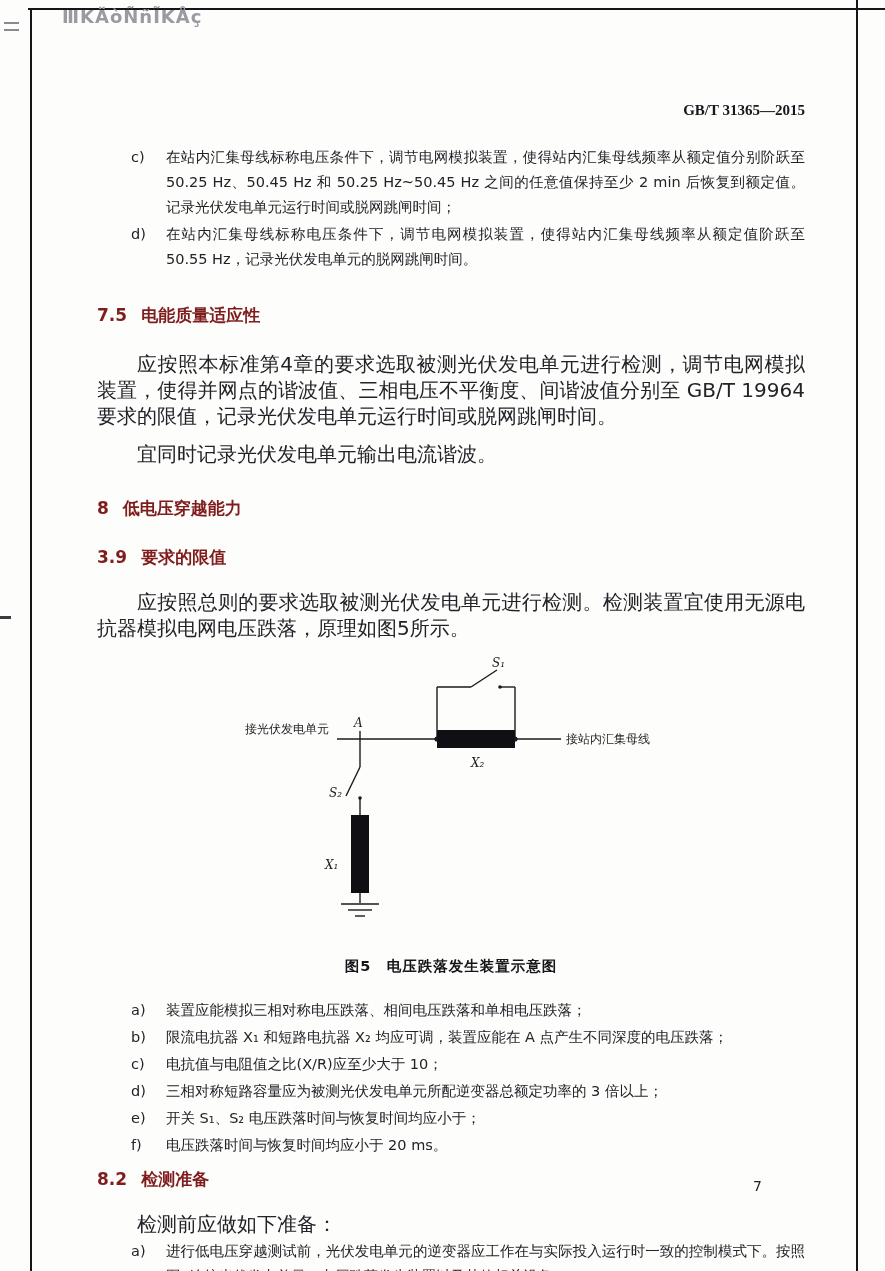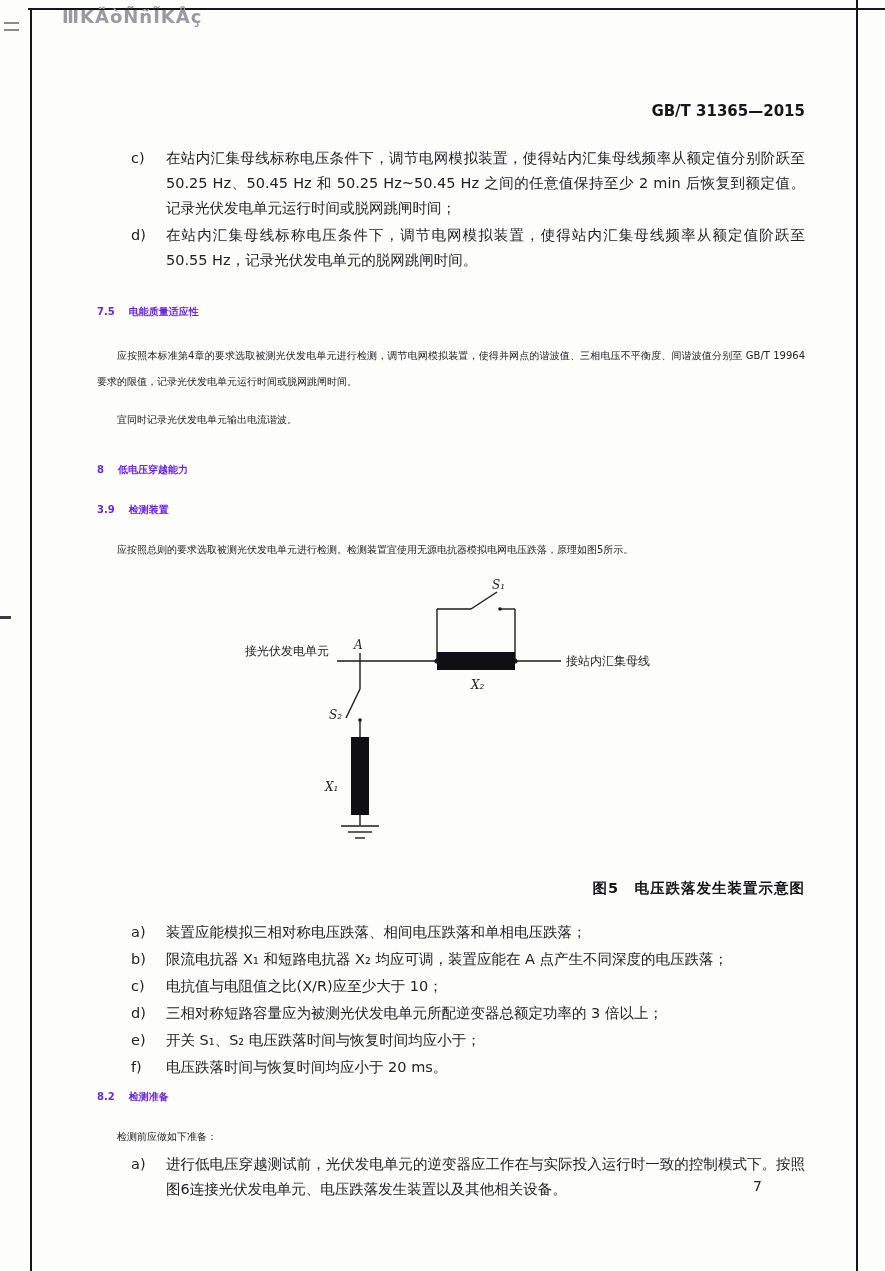--- a/index.html
+++ b/index.html
@@ -17,42 +17,42 @@
   .border-right { position:absolute; right:27px; top:0;   bottom:0; width:2px;  background:#15151a; }
   .corner-mark  { position:absolute; left:4px;  width:15px; height:2px; background:#8a8a90; }
   .m1 { top:22px; } .m2 { top:29px; }
   .edge-dash    { position:absolute; left:0; top:616px; width:11px; height:3px; background:#3a3a40; }
   .watermark {
     position:absolute; left:62px; top:6px;
     font-size:18px; font-weight:bold; letter-spacing:1px;
     color:#9a9aa2;
   }
   .content { position:absolute; left:97px; top:102px; width:708px; }
-  .doc-code { text-align:right; font-weight:bold; font-size:15px; color:#16161c; margin-bottom:26px; }
+  .doc-code { text-align:right; font-weight:bold; font-size:15px; color:#16161c; margin-bottom:26px;font-family:Liberation Serif, serif; }
 
   .clause { display:flex; margin:0 0 2px 34px; font-size:14.5px; line-height:25px; }
   .clabel { width:35px; flex:0 0 35px; }
   .ctext  { flex:1; text-align:justify; }
 
-  .h1, .h2 { font-weight:bold; font-size:10px; color:#6d28d9; }
+  .h1, .h2 { font-weight:bold; font-size:17px; color:#7f1d1d; }
   .hnum { margin-right:14px; }
   .h-75 { margin-top:32px; margin-bottom:24px; }
   .h-8  { margin-top:30px; margin-bottom:26px; }
   .h-81 { margin-bottom:20px; }
   .h-82 { margin-top:9px; margin-bottom:20px; }
 
   .para {
-    margin:12px 0 2px 0; font-size:10px; line-height:26px;
+    margin:12px 0 2px 0; font-size:20px; line-height:26px;
     text-align:justify; text-indent:2em;
   }
   .para.gap-after { margin-bottom:14px; }
 
   .figure { margin:16px 0 0 148px; }
   .fig-caption {
-    text-align:right; font-weight:bold; font-size:14.5px;
+    text-align:center; font-weight:bold; font-size:14.5px;
     margin-top:28px; margin-bottom:22px; color:#141419;
     letter-spacing:1px;
   }
   .req-list { margin-bottom:10px; }
 
   .page-num { position:absolute; left:753px; top:1178px; font-size:14px; color:#222; }
 
   svg line, svg polyline { stroke:#1a1a1a; stroke-width:1.4; fill:none; }
   svg text { fill:#1d1d22; font-size:12px; font-family:"DejaVu Sans","Liberation Sans",sans-serif; }
   svg text.var { font-style:italic; font-family:"DejaVu Serif","Liberation Serif",serif; font-size:12px; }
@@ -87,21 +87,21 @@
       <span class="hnum">7.5</span><span>电能质量适应性</span>
     </div>
     <p class="para">应按照本标准第4章的要求选取被测光伏发电单元进行检测，调节电网模拟装置，使得并网点的谐波值、三相电压不平衡度、间谐波值分别至 GB/T 19964 要求的限值，记录光伏发电单元运行时间或脱网跳闸时间。</p>
     <p class="para gap-after">宜同时记录光伏发电单元输出电流谐波。</p>
 
     <div class="h1 h-8">
       <span class="hnum">8</span><span>低电压穿越能力</span>
     </div>
 
     <div class="h2 h-81">
-      <span class="hnum">3.9</span><span>检测装置</span>
+      <span class="hnum">3.9</span><span>要求的限值</span>
     </div>
     <p class="para">应按照总则的要求选取被测光伏发电单元进行检测。检测装置宜使用无源电抗器模拟电网电压跌落，原理如图5所示。</p>
 
     <div class="figure">
       <svg width="430" height="268" viewBox="0 0 430 268">
 
         <text x="0" y="76">接光伏发电单元</text>
 
         <line x1="92" y1="82" x2="316" y2="82"></line>
 

